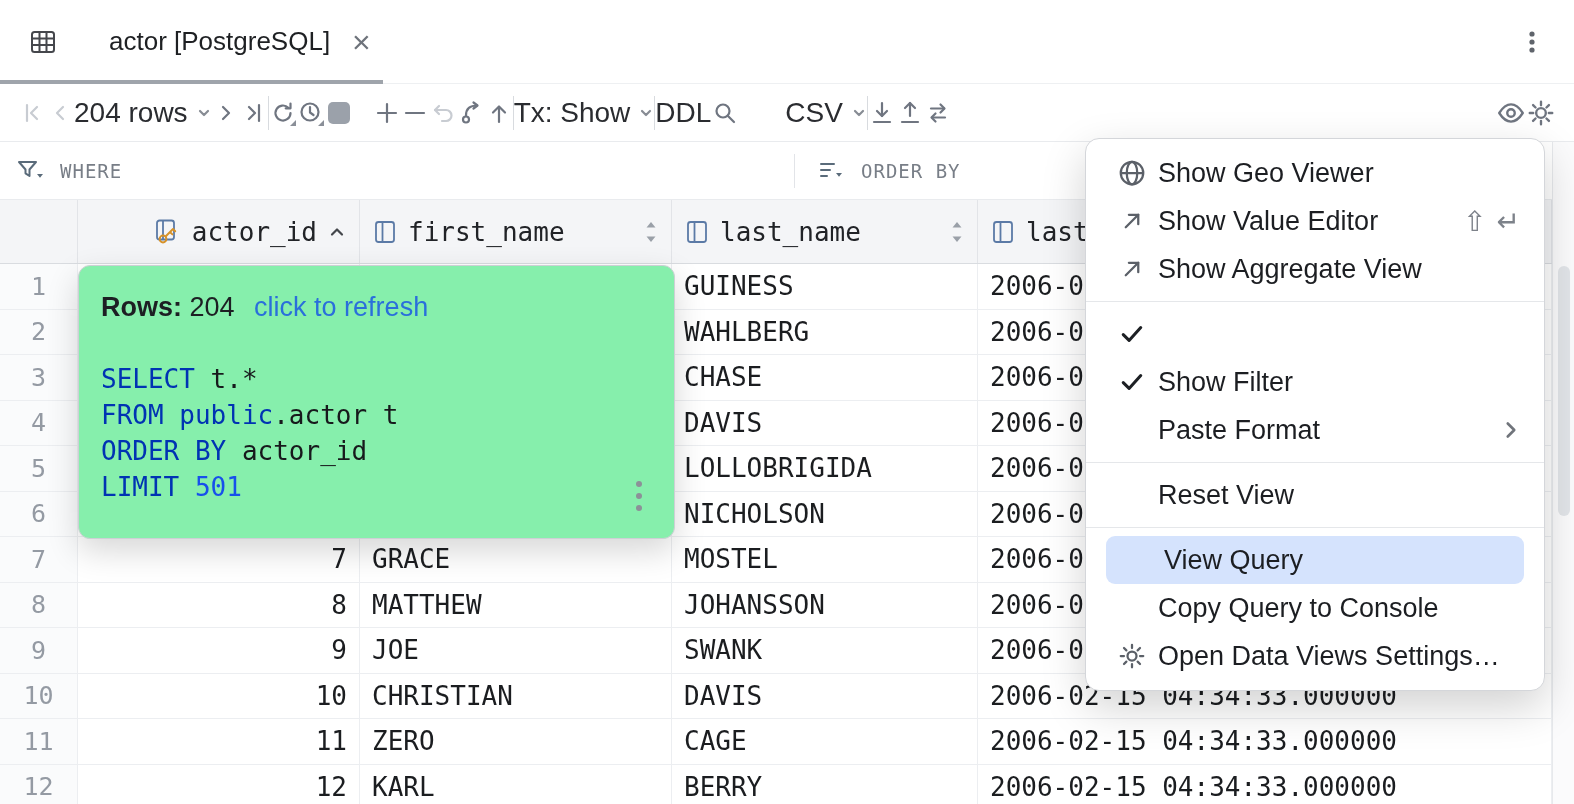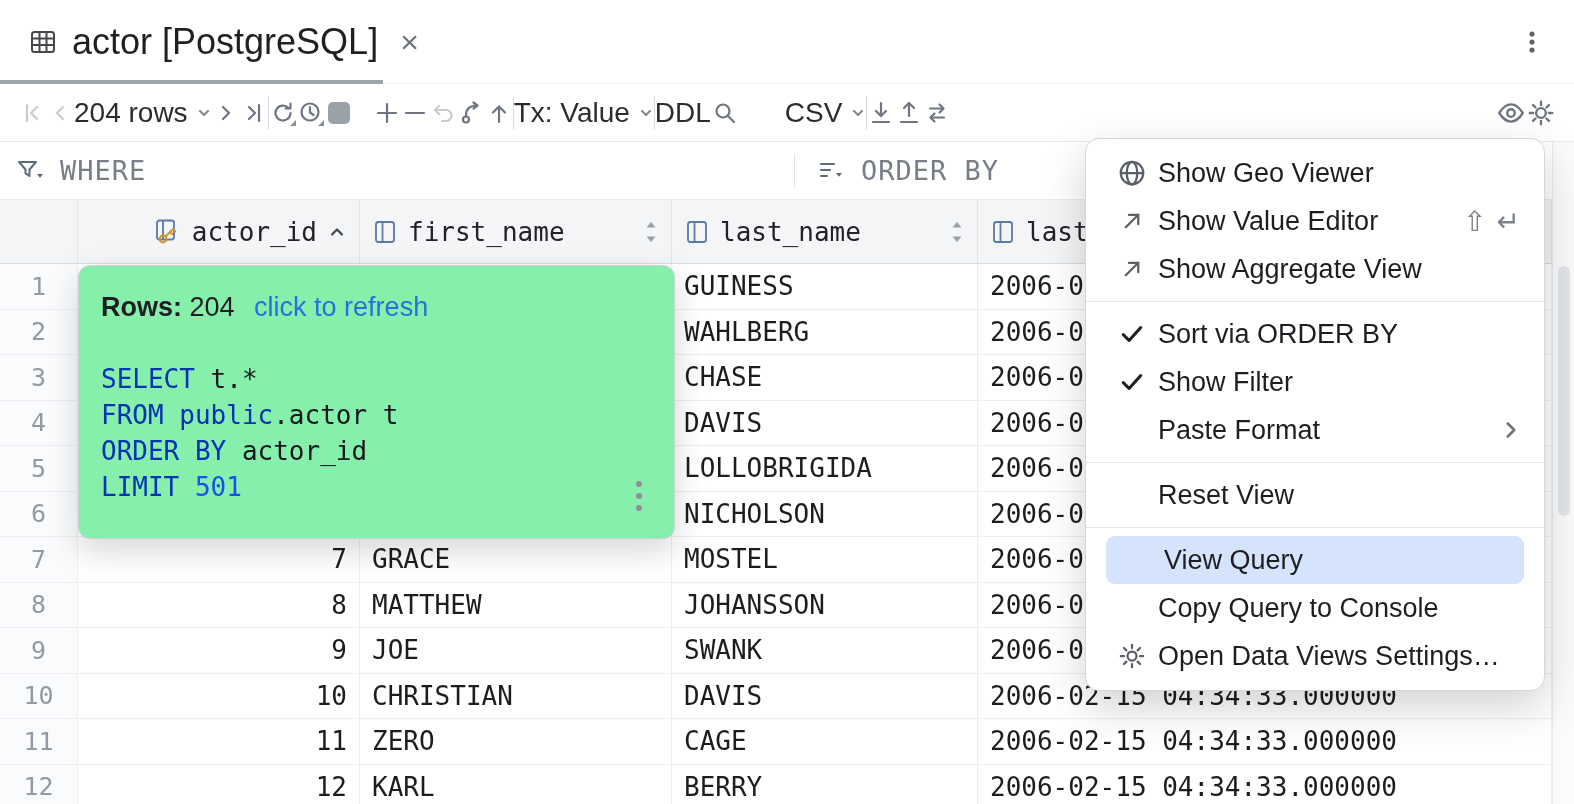--- a/index.html
+++ b/index.html
@@ -8,40 +8,40 @@
          font-family:"Liberation Sans","DejaVu Sans",sans-serif; color:#1d1f23; }
   .mono { font-family:"DejaVu Sans Mono","Liberation Mono",monospace; }
   svg { display:block; }
   .ic { stroke:#6f7580; fill:none; stroke-width:2.2; stroke-linecap:round; stroke-linejoin:round; }
   .ic.dis { stroke:#c8ccd2; }
 
   
   .tabbar { position:absolute; top:0; left:0; right:0; height:84px; background:#fff;
             border-bottom:1px solid #eef0f2; display:flex; align-items:center; }
   .tab { display:flex; align-items:center; gap:14px; height:100%; padding:0 22px 0 28px; }
-  .tab-title { font-size:36px; color:#1e2023; }
+  .tab-title { font-size:26px; color:#1e2023;margin-left:37px; }
   .tab-close { font-size:32px; color:#6e737b; margin-left:8px; line-height:1; }
   .tab-indicator { position:absolute; left:0; bottom:-1px; width:383px; height:4px; background:#9fa4ab; }
   .tab-more { position:absolute; right:28px; top:50%; transform:translateY(-50%); }
 
   
   .toolbar { position:absolute; top:84px; left:0; right:0; height:58px; display:flex; align-items:center;
              padding:0 18px; border-bottom:1px solid #e9ebee; }
   .tbtn { display:flex; align-items:center; gap:8px; font-size:28px; color:#2a2c30; white-space:nowrap; }
   .sep { width:1px; height:34px; background:#d8dbdf; flex:0 0 1px; }
   .push { margin-left:auto; }
 
   
   .filterbar { position:absolute; top:142px; left:0; width:1552px; height:58px; display:flex;
                align-items:center; border-bottom:1px solid #e9ebee; background:#fff; }
   .fgroup { display:flex; align-items:center; gap:14px; }
   .where { width:794px; padding-left:16px; }
   .orderby { padding-left:22px; }
   .fdiv { width:1px; height:34px; background:#e2e4e8; }
-  .flabel { font-size:27px; color:#787e87; letter-spacing:1px; }
+  .flabel { font-size:19px; color:#787e87; letter-spacing:1px; }
 
   
   .grid { position:absolute; top:200px; left:0; width:1552px; bottom:0; overflow:hidden; background:#fff; }
   .ghead { display:flex; height:64px; background:#f4f5f7; border-bottom:1px solid #d9dce0; }
   .hcell { display:flex; align-items:center; gap:10px; padding:0 12px; border-right:1px solid #e2e4e8;
            font-family:"DejaVu Sans Mono","Liberation Mono",monospace; font-size:26px; color:#212327;
            overflow:hidden; white-space:pre; }
   .w0 { width:78px; flex:0 0 78px; padding:0; }
   .w1 { width:282px; flex:0 0 282px; }
   .w2 { width:312px; flex:0 0 312px; }
@@ -192,21 +192,21 @@
         </svg>
     </span>
     <span>
       <svg width="28" height="28" viewBox="0 0 28 28" class="ic">
           <path d="M14 23V8"></path>
           <path d="M8 13.5L14 7.5l6 6"></path>
         </svg>
     </span>
     <span class="sep"></span>
     <span class="tbtn">
-      <span>Tx: Value</span>
+      <span>Tx: Show</span>
       <svg width="16" height="16" viewBox="0 0 16 16" class="ic" style="stroke:#878c94">
           <path d="M4 6l4 4 4-4"></path>
         </svg>
     </span>
     <span class="sep"></span>
     <span class="tbtn">
       <span>DDL</span>
     </span>
     <span>
       <svg width="28" height="28" viewBox="0 0 28 28" class="ic">
@@ -453,21 +453,20 @@
         </span>
         <span class="mi-label">Show Aggregate View</span>
       </div>
       <div class="msep"></div>
       <div class="mitem">
         <span class="mi-icon">
           <svg class="mi-check" viewBox="0 0 24 24">
             <path d="M4.5 12.5l5 5 10-11"></path>
           </svg>
         </span>
-        <span class="mi-label">Sort via ORDER BY</span>
       </div>
       <div class="mitem">
         <span class="mi-icon">
           <svg class="mi-check" viewBox="0 0 24 24">
             <path d="M4.5 12.5l5 5 10-11"></path>
           </svg>
         </span>
         <span class="mi-label">Show Filter</span>
       </div>
       <div class="mitem">

